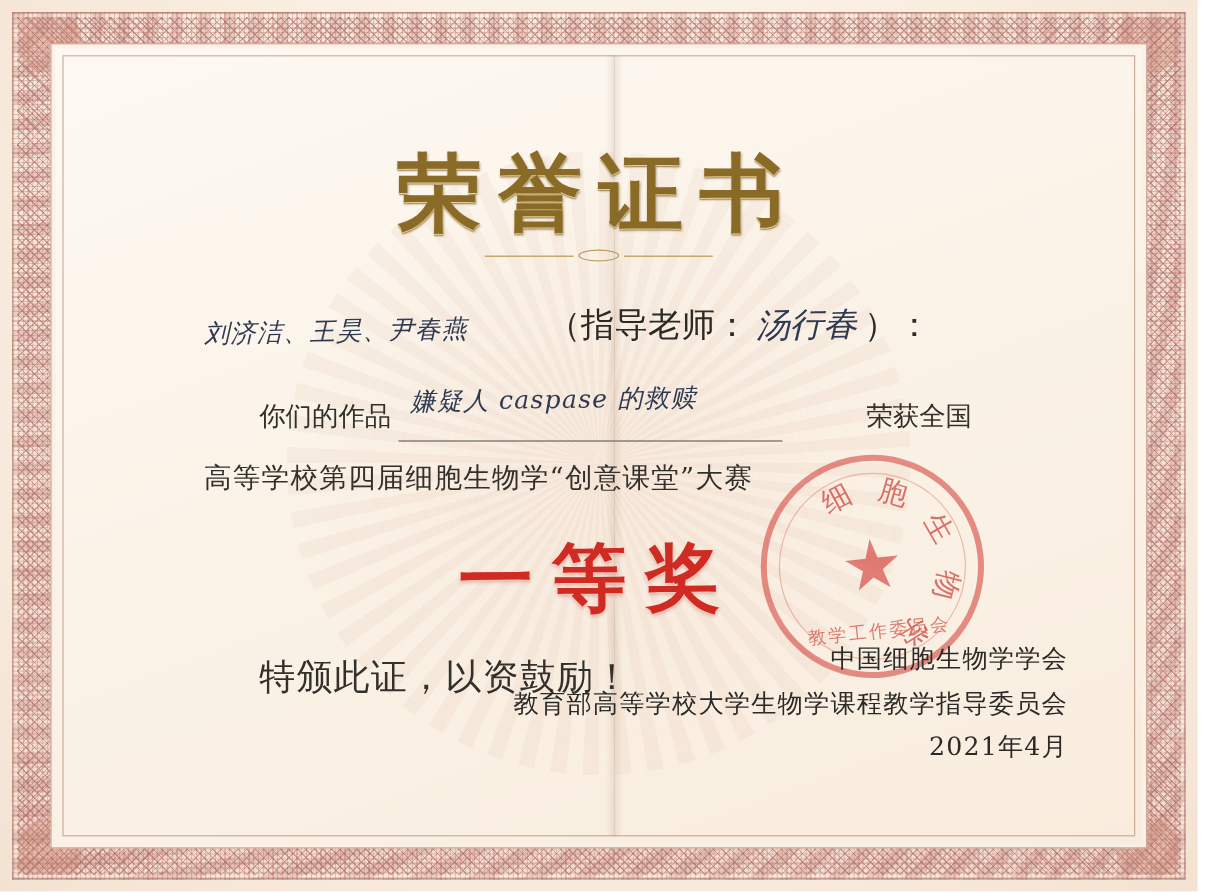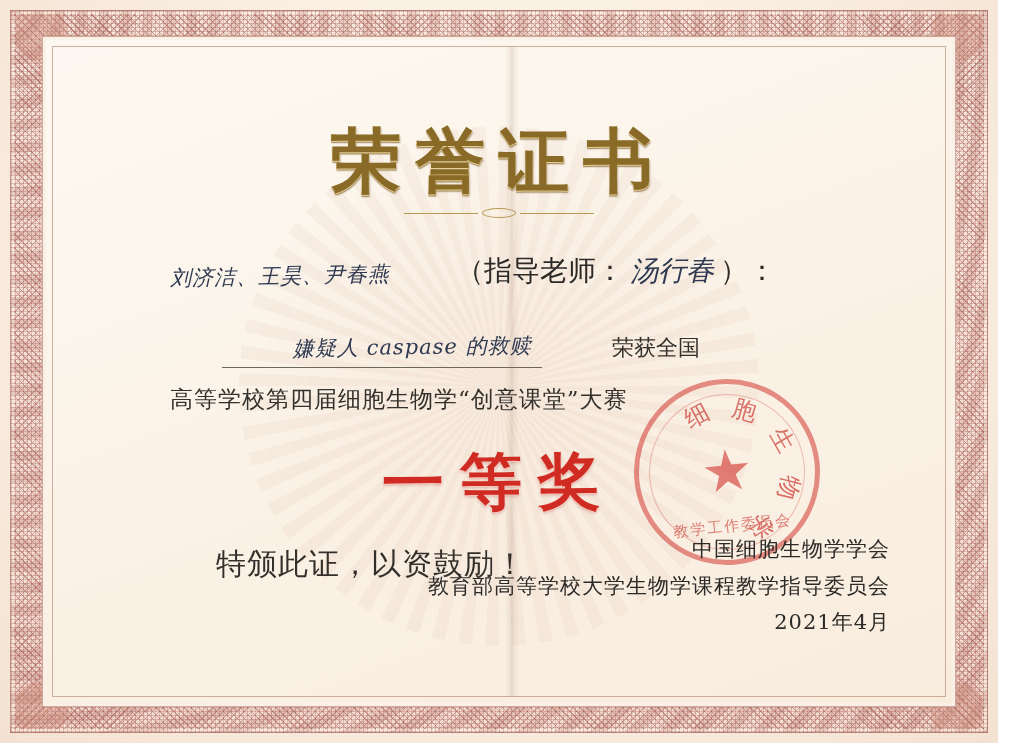--- a/index.html
+++ b/index.html
@@ -206,22 +206,22 @@
   }
 
   .line-2 {
     margin-top: 12px;
     padding-left: 108px;
   }
   .work-blank {
     display: inline-block;
     min-width: 300px;
     border-bottom: 1px solid #6c665c;
-    text-align: right;
-    padding: 0 10px 0;
+    text-align: left;
+    padding: 0 10px 13px;
     margin: 0 6px;
   }
   .work-title {
     font-family: "DejaVu Serif", serif;
     font-style: italic;
     color: #2f3a52;
     font-size: 21px;
     letter-spacing: 1px;
     display: inline-block;
     transform: rotate(-0.8deg);
@@ -353,20 +353,21 @@
     <div class="body-area">
 
       <div class="line line-1">
         <span class="handwritten names">刘济洁、王昊、尹春燕</span>
         <span class="teacher-group">
           <span>（指导老师：</span><span class="teacher-name">汤行春</span><span>）：</span>
         </span>
       </div>
 
       <div class="line line-2">
+        <span>你们的作品</span>
         <span class="work-blank">
           <span class="work-title">嫌疑人 caspase 的救赎</span>
         </span>
         <span class="suffix-award">荣获全国</span>
       </div>
 
       <div class="line line-3">
         <span>高等学校第四届细胞生物学“创意课堂”大赛</span>
       </div>
 

